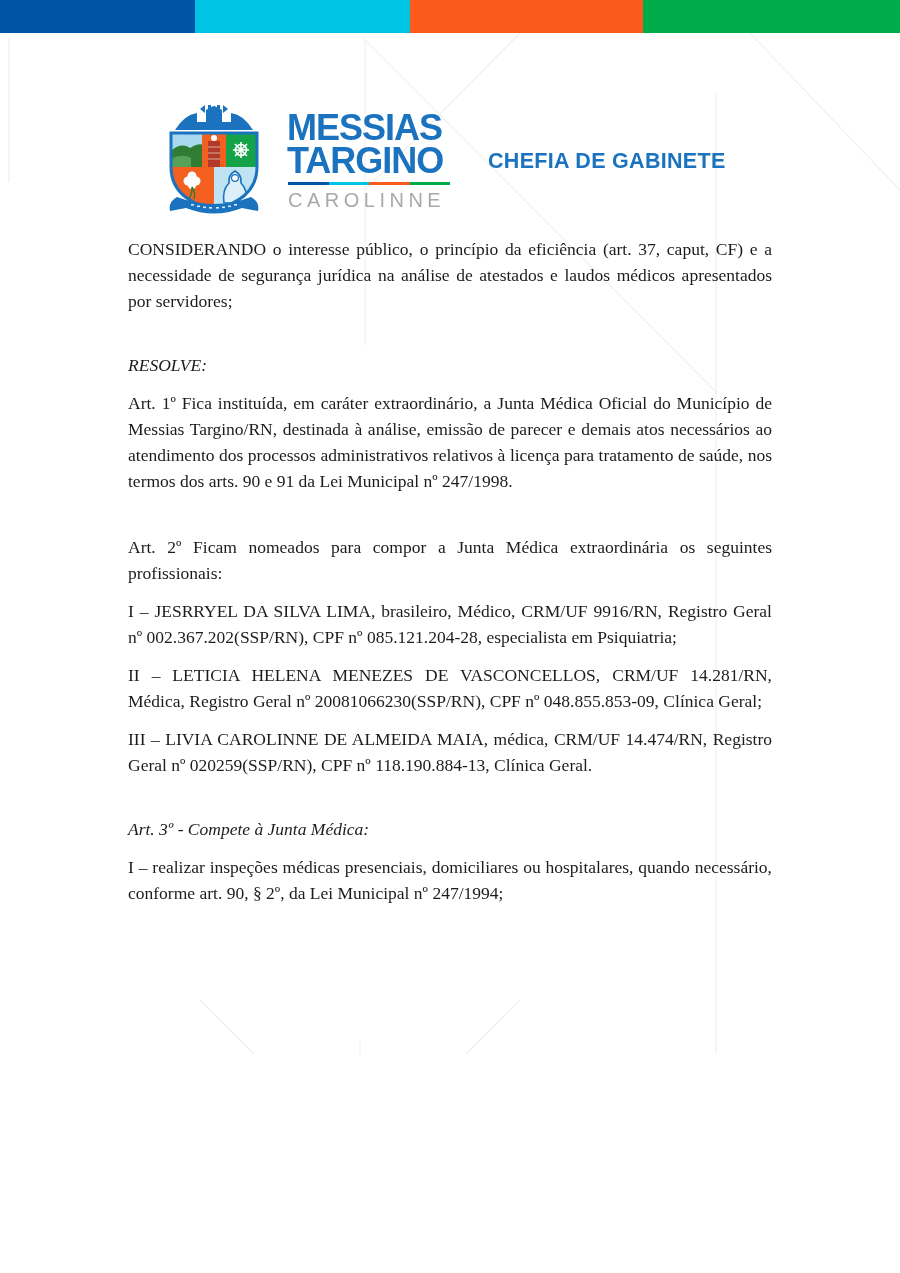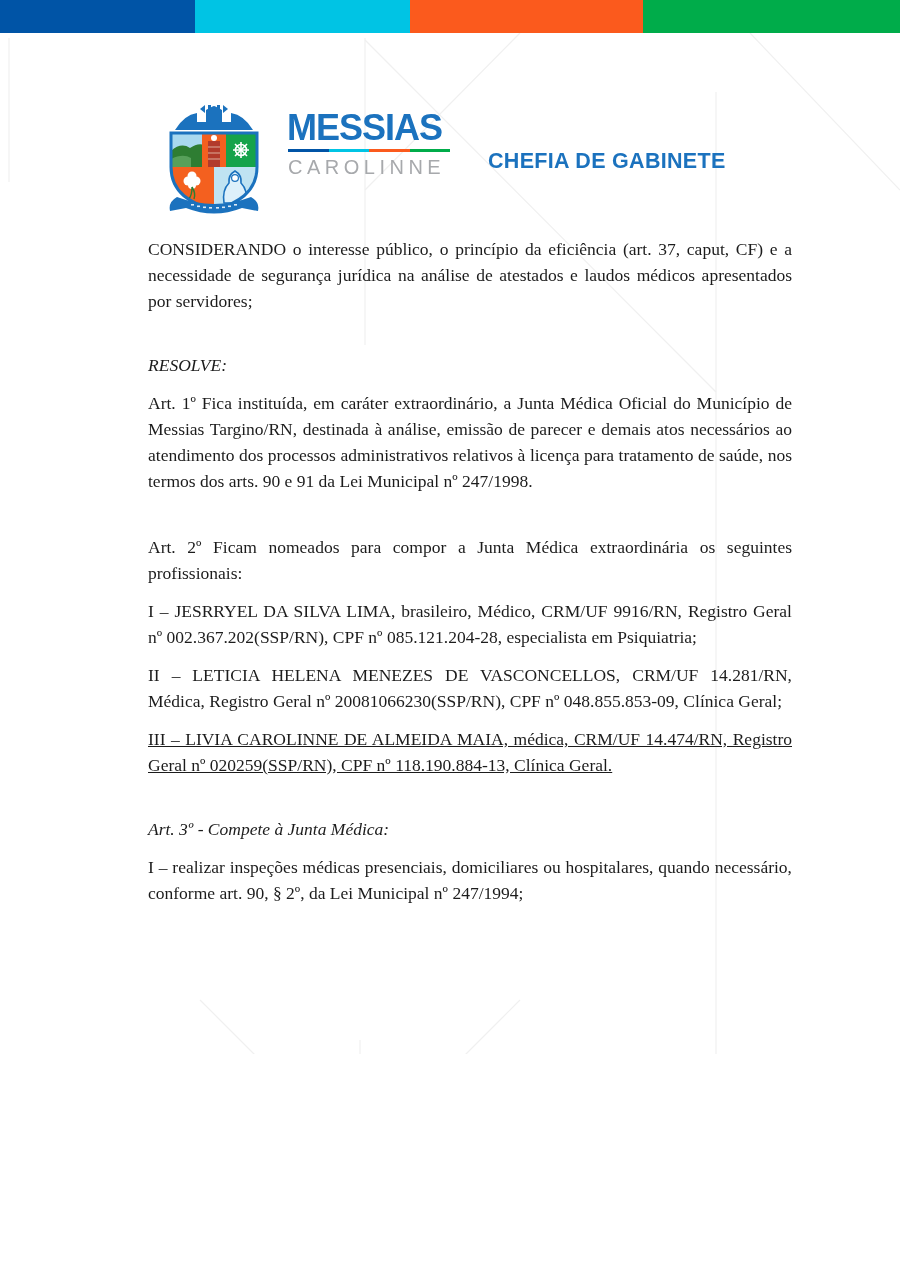--- a/index.html
+++ b/index.html
@@ -45,26 +45,26 @@
   .office-title{
     position:absolute;top:149px;left:488px;width:270px;
     font-family:"Liberation Sans", sans-serif;
     font-weight:700;font-size:21.5px;letter-spacing:0.3px;color:#1B72BE;
     white-space:nowrap;
   }
 
   
   .doc{
     position:absolute;top:236px;left:128px;width:644px;
-    color:#1c1c1c;font-size:17.5px;line-height:26px;text-align:justify;margin-left:20px;
+    color:#1c1c1c;font-size:17.5px;line-height:26px;text-align:justify;
   }
   .doc p{margin:0 0 12px 0;}
   .doc p.sec{margin-top:38px;font-style:italic;}
   .doc p.sec-lg{margin-top:40px;}
-  .doc p.sec-sm{margin-top:8px;text-decoration:underline;}
+  .doc p.sec-sm{margin-top:8px;}
 
   
   .slogan{
     position:absolute;top:1136px;left:0;width:900px;text-align:center;
     font-family:"Liberation Sans", sans-serif;
     color:#1B72BE;font-size:23px;letter-spacing:0.3px;
   }
   .slogan .b{font-weight:800;}
   .slogan .r{font-weight:600;}
 </style>
@@ -153,20 +153,21 @@
         <rect x="48" y="103.5" width="3" height="1.6"></rect>
         <rect x="54" y="104" width="3" height="1.6"></rect>
         <rect x="61" y="104" width="3" height="1.6"></rect>
         <rect x="67" y="103.5" width="3" height="1.6"></rect>
         <rect x="73" y="102.5" width="3" height="1.6"></rect>
         <rect x="79" y="101" width="3" height="1.6"></rect>
       </g>
     </svg>
     <div class="wordmark">
       <div class="wm-line">MESSIAS</div>
+      <div class="wm-line">TARGINO</div>
       <div class="wm-rule">
         <span class="seg-blue"></span>
           <span class="seg-cyan"></span>
           <span class="seg-orange"></span>
           <span class="seg-green"></span>
       </div>
       <div class="wm-sub">CAROLINNE</div>
     </div>
   </div>
 

